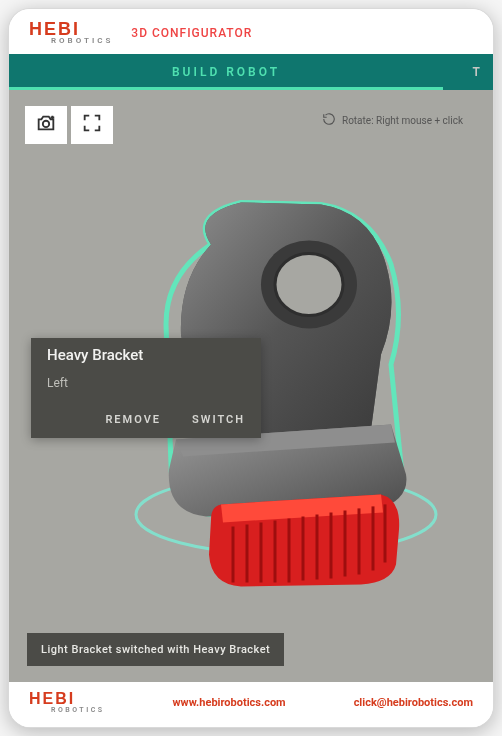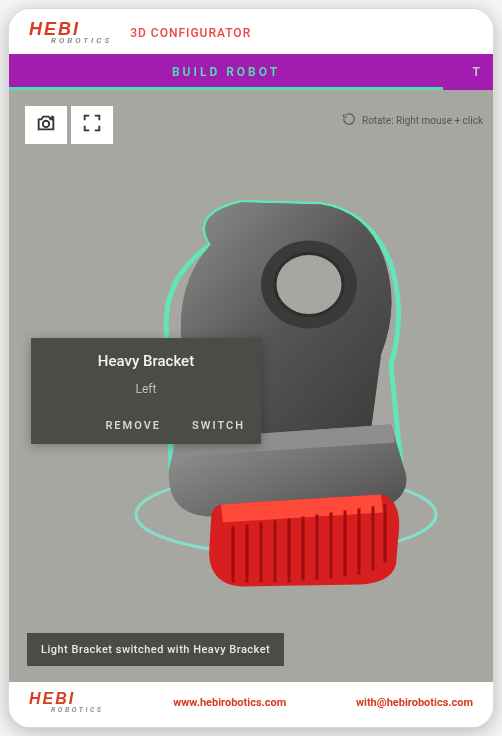--- a/index.html
+++ b/index.html
@@ -30,21 +30,20 @@
       display: flex;
       align-items: center;
       gap: 18px;
       padding: 12px 20px 10px 20px;
       background: #ffffff;
     }
     .logo {
       display: flex;
       flex-direction: column;
       line-height: 0.9;
-      font-style: italic;
     }
     .logo-main {
       font-family: "Arial Black", Arial, sans-serif;
       font-size: 18px;
       font-weight: 900;
       letter-spacing: 2px;
       color: #d63c1e;
     }
     .logo-sub {
       font-size: 8px;
@@ -54,21 +53,21 @@
       margin-left: 22px;
     }
     .header-title {
       font-size: 12px;
       letter-spacing: 1px;
       color: #ef4444;
       font-weight: 500;
     }
     .tabs {
       display: flex;
-      background: #a21caf;
+      background: #0f766e;
       height: 36px;
       align-items: stretch;
       justify-content: center;
     }
     .tab {
       flex: 1;
       display: flex;
       align-items: center;
       justify-content: center;
       font-size: 12px;
@@ -116,21 +115,21 @@
       display: flex;
       align-items: center;
       justify-content: center;
       cursor: pointer;
       color: #333;
     }
     .tool-btn svg { width: 22px; height: 22px; }
     .rotate-hint {
       position: absolute;
       top: 22px;
-      right: 10px;
+      right: 30px;
       font-size: 10px;
       color: #555;
       display: flex;
       align-items: center;
       gap: 6px;
       z-index: 5;
     }
     .rotate-hint svg { width: 14px; height: 14px; }
     .model {
       position: absolute;
@@ -145,22 +144,21 @@
       position: absolute;
       left: 22px;
       top: 248px;
       width: 230px;
       background: #4b4b47;
       color: #fff;
       z-index: 6;
       box-shadow: 0 2px 10px rgba(0,0,0,0.3);
     }
     .popover-header {
-      padding: 14px 16px 12px 16px;
-      text-align: center;
+      padding: 8px 16px 12px 16px;
     }
     .popover-title {
       font-size: 15px;
       font-weight: 500;
       color: #f2f2f0;
     }
     .popover-sub {
       font-size: 12px;
       color: #bfbfba;
       margin-top: 12px;
@@ -324,16 +322,16 @@
     </div>
 
   </div>
 
   <div class="footer">
     <div class="logo">
       <span class="logo-main">HEBI</span>
       <span class="logo-sub">ROBOTICS</span>
     </div>
     <a class="footer-link">www.hebirobotics.com</a>
-    <a class="footer-link">with@hebirobotics.com</a>
+    <a class="footer-link">click@hebirobotics.com</a>
   </div>
 
 </div>
 
 </body></html>

